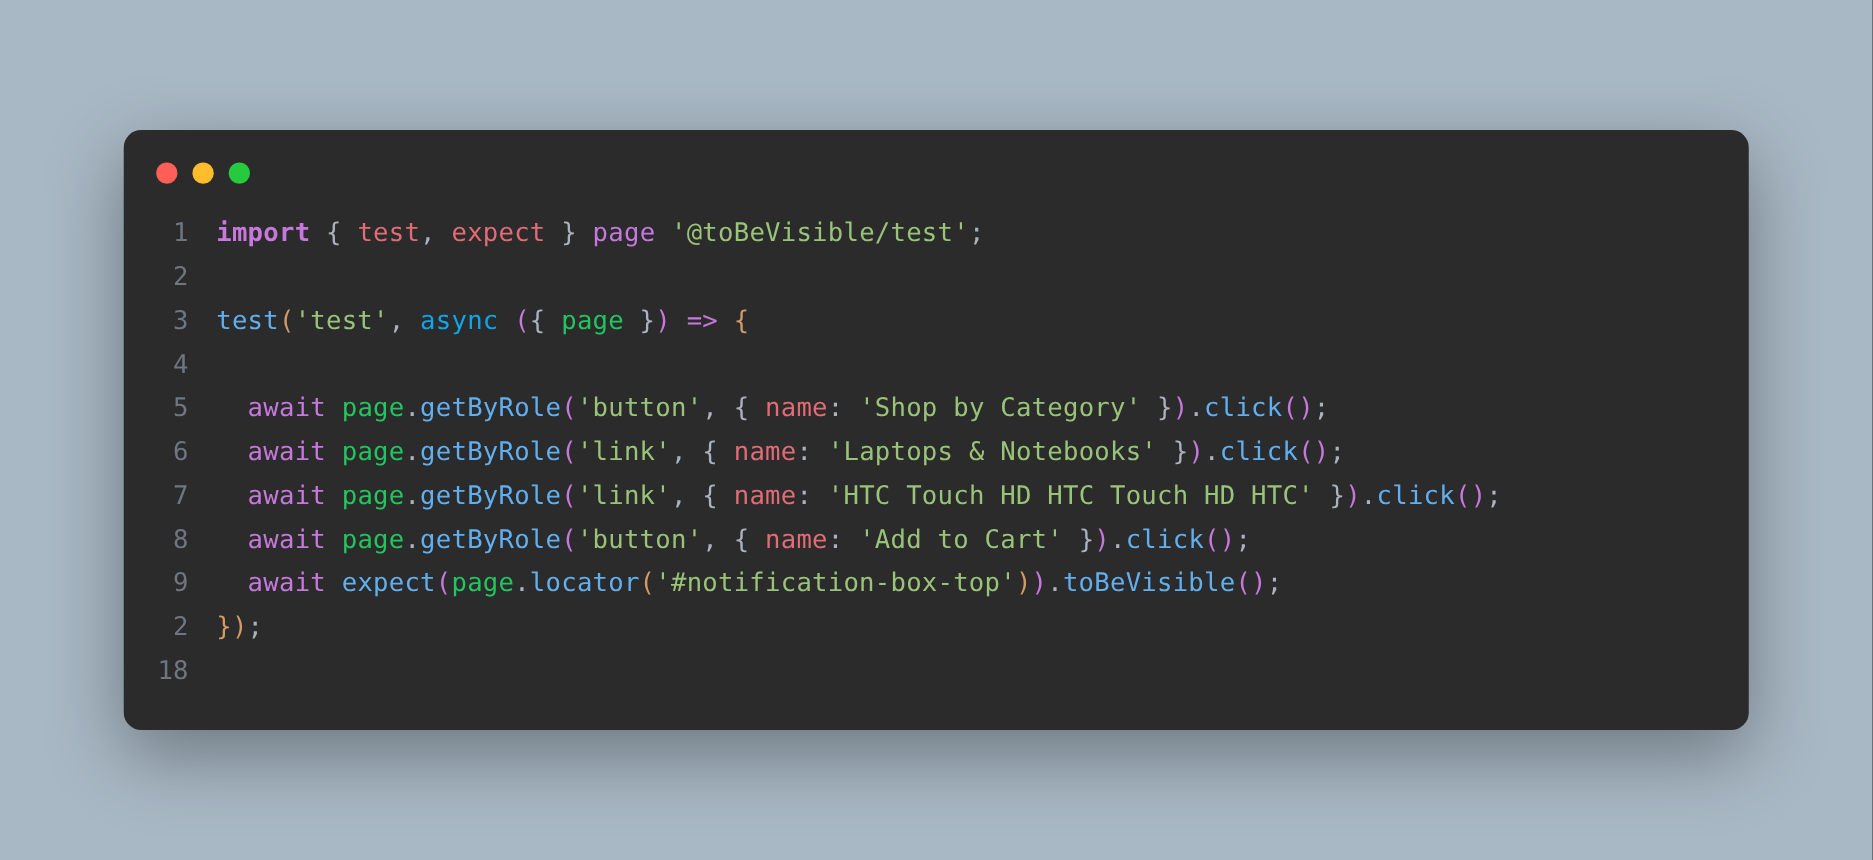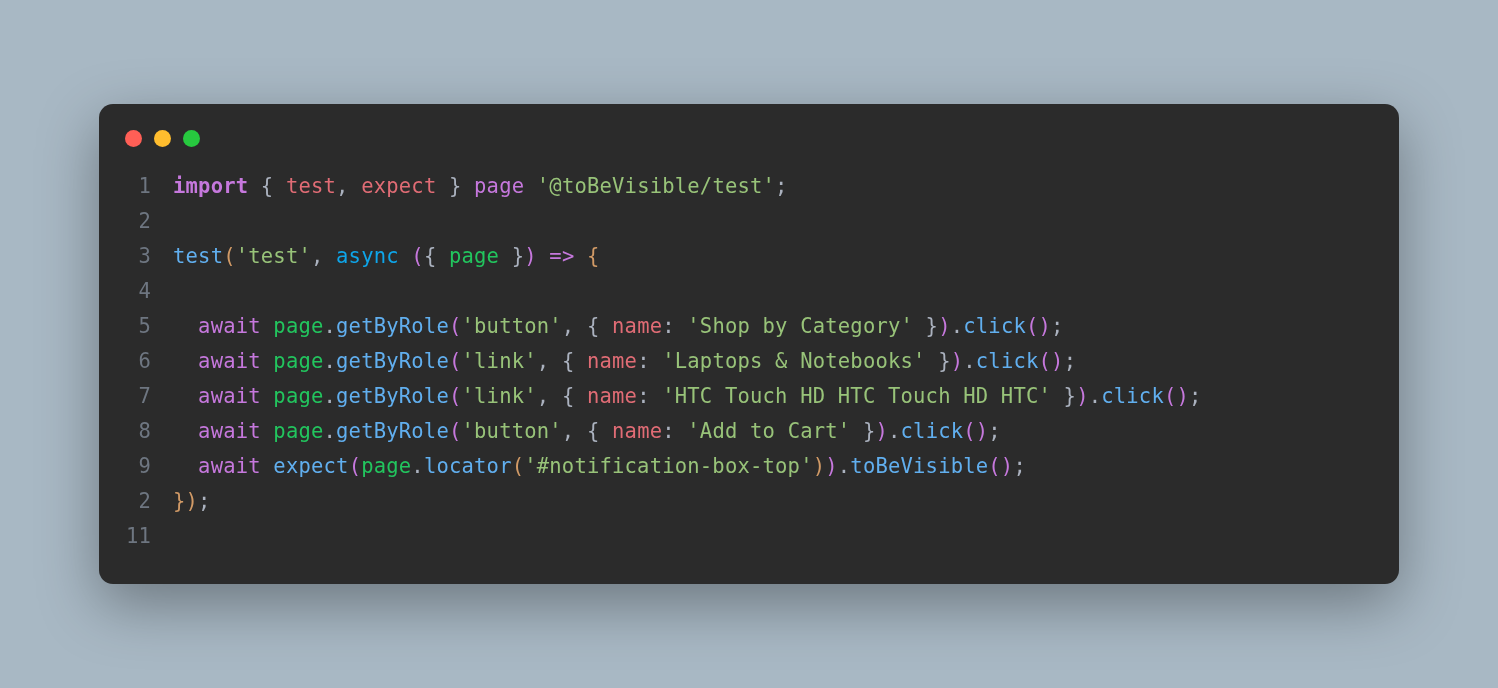--- a/index.html
+++ b/index.html
@@ -122,18 +122,18 @@
       <span class="gutter">9</span>
       <span class="content"><span>  </span><span class="kw-await">await</span><span> </span><span class="fn">expect</span><span class="brace2">(</span><span class="page">page</span><span class="punc">.</span><span class="fn">locator</span><span class="brace">(</span><span class="str">'#notification-box-top'</span><span class="brace">)</span><span class="brace2">)</span><span class="punc">.</span><span class="fn">toBeVisible</span><span class="brace2">(</span><span class="brace2">)</span><span class="punc">;</span></span>
     </div>
 
     <div class="line">
       <span class="gutter">2</span>
       <span class="content"><span class="brace">}</span><span class="brace">)</span><span class="punc">;</span></span>
     </div>
 
     <div class="line">
-      <span class="gutter">11</span>
+      <span class="gutter">18</span>
       <span class="content"></span>
     </div>
 
   </div>
 </div>
 
 </body></html>

